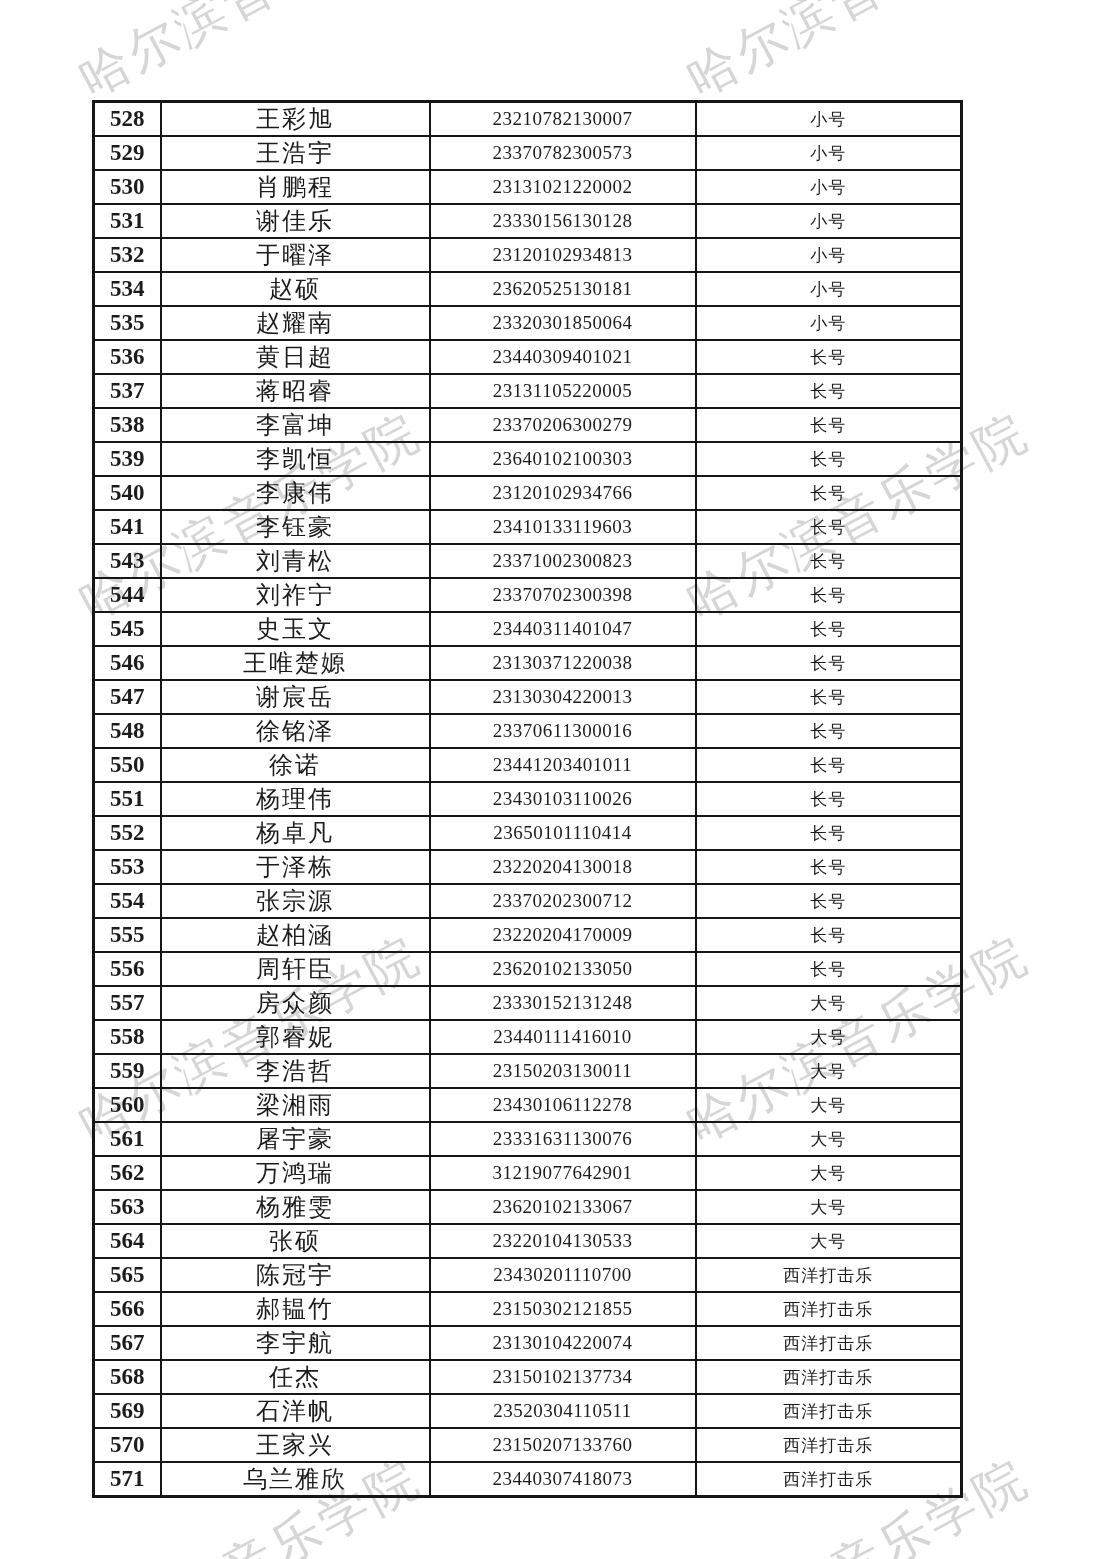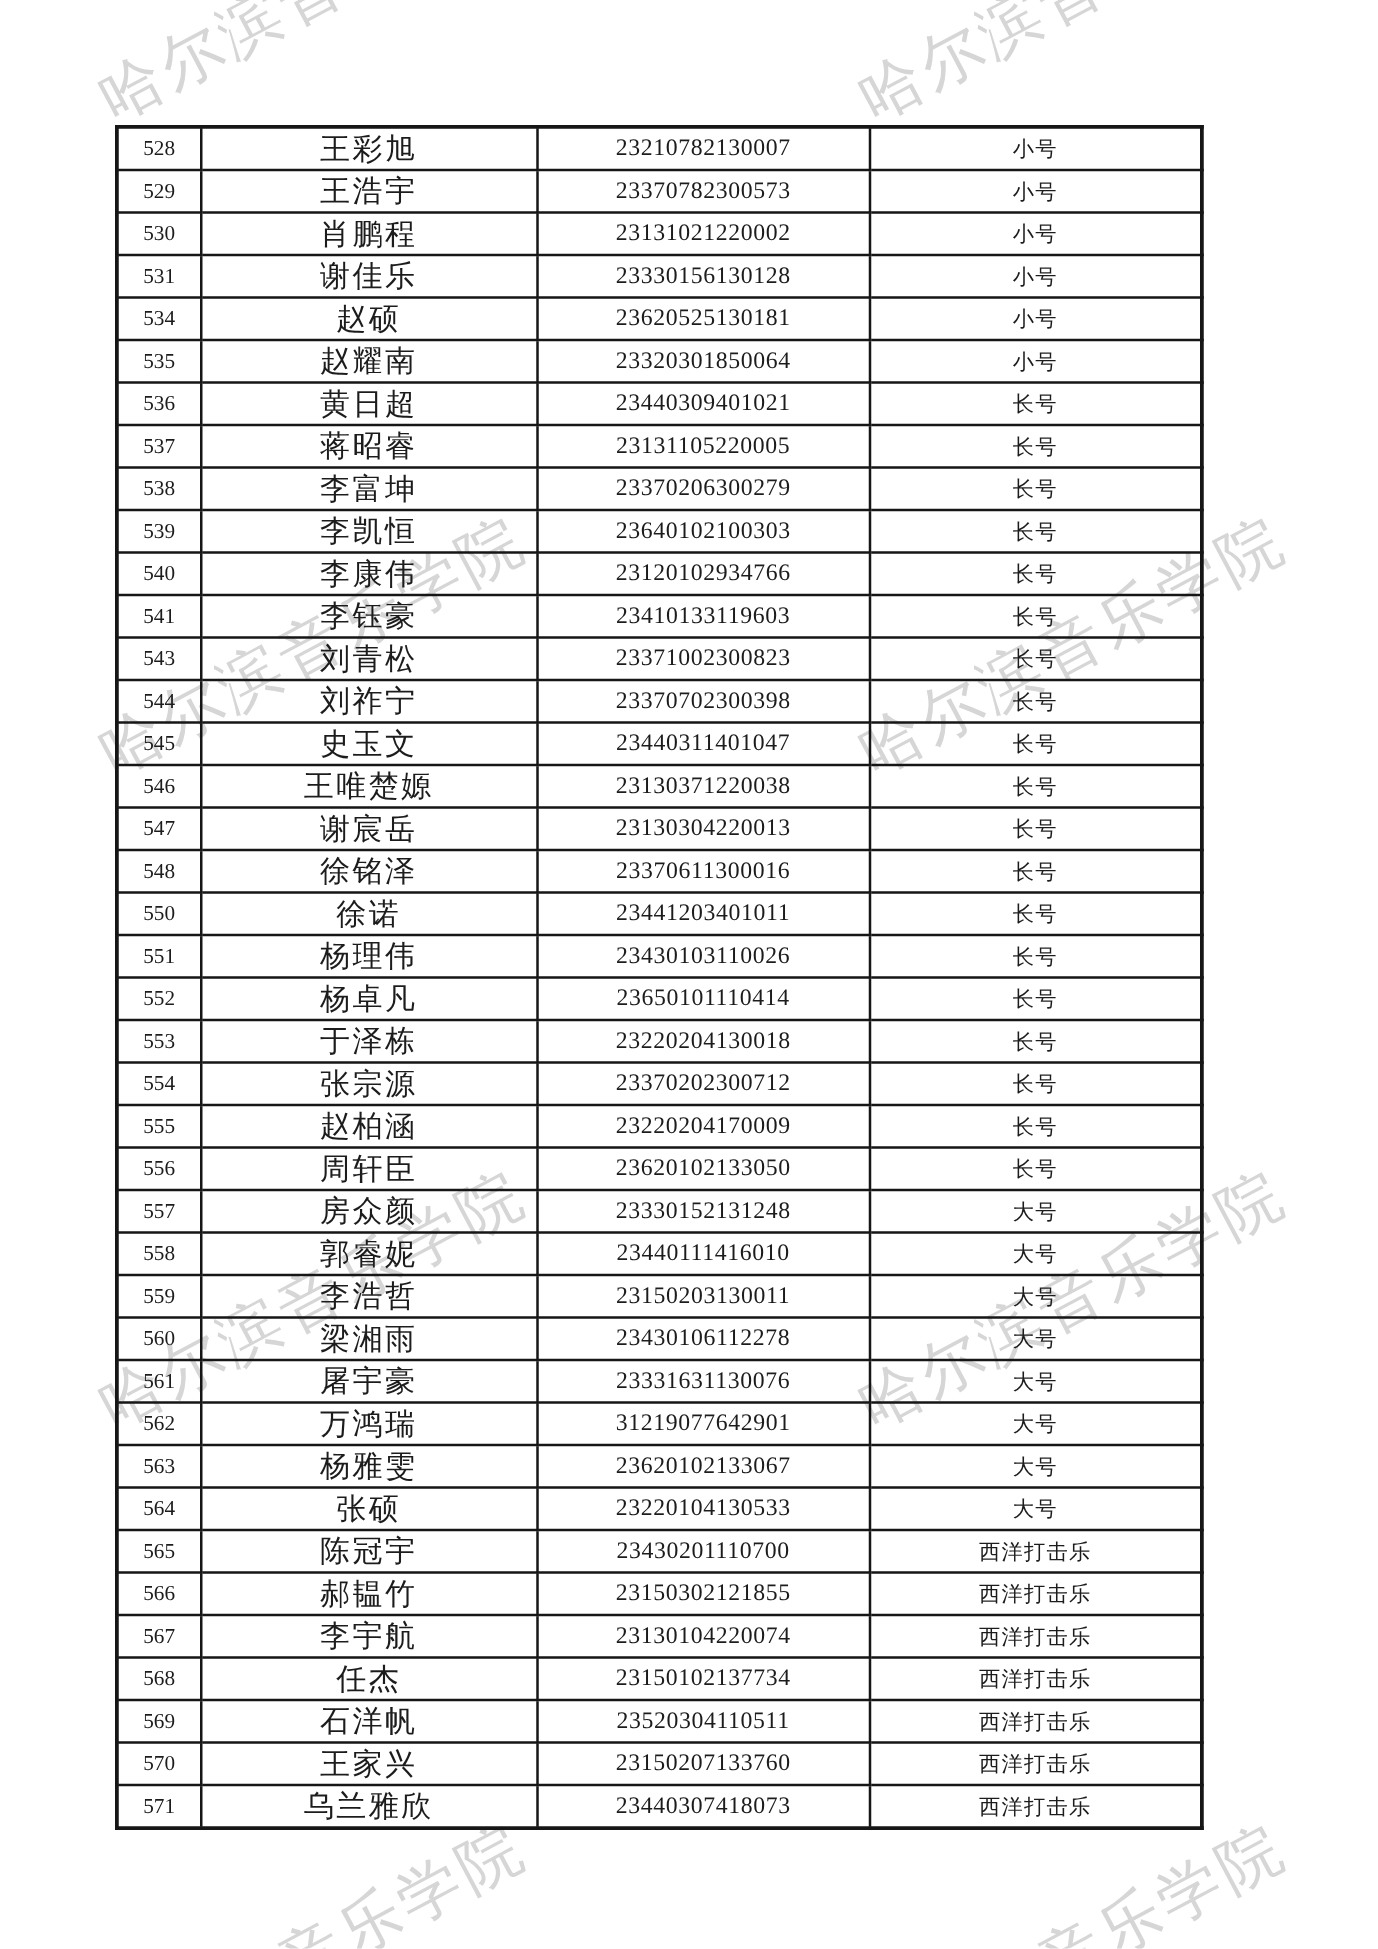--- a/index.html
+++ b/index.html
@@ -44,21 +44,21 @@
   table.roster td {
     border: 2px solid #161616;
     text-align: center;
     vertical-align: middle;
     height: 28.5px;
     padding: 0;
     color: #1c1c1c;
     background: transparent;
     overflow: hidden;
   }
-  td.seq   { font-size: 17px; }
+  td.seq   { font-size: 23px; font-weight: bold; }
   td.name  { font-size: 24px; letter-spacing: 2px; }
   td.num   { font-size: 19px; letter-spacing: 0.5px; }
   td.instr { font-size: 17px; letter-spacing: 1px; }
 </style>
 </head>
 <body>
 
 <div class="page">
   <div class="watermark-layer" id="watermark-layer">
       <div class="watermark" style="left: 250px; top: -6px; color: rgb(214, 214, 214);">哈尔滨音乐学院</div>
@@ -96,20 +96,26 @@
           <td class="num">23131021220002</td>
           <td class="instr">小号</td>
         </tr>
         <tr>
           <td class="seq">531</td>
           <td class="name">谢佳乐</td>
           <td class="num">23330156130128</td>
           <td class="instr">小号</td>
         </tr>
         <tr>
+          <td class="seq">532</td>
+          <td class="name">于曜泽</td>
+          <td class="num">23120102934813</td>
+          <td class="instr">小号</td>
+        </tr>
+        <tr>
           <td class="seq">534</td>
           <td class="name">赵硕</td>
           <td class="num">23620525130181</td>
           <td class="instr">小号</td>
         </tr>
         <tr>
           <td class="seq">535</td>
           <td class="name">赵耀南</td>
           <td class="num">23320301850064</td>
           <td class="instr">小号</td>

